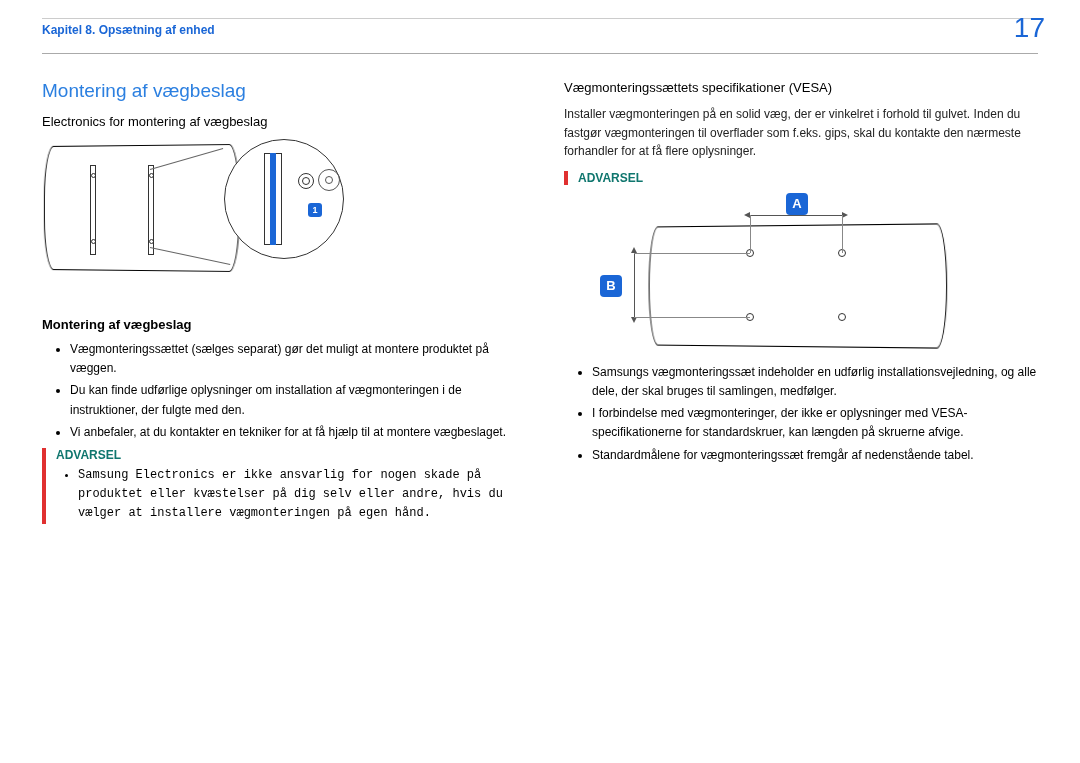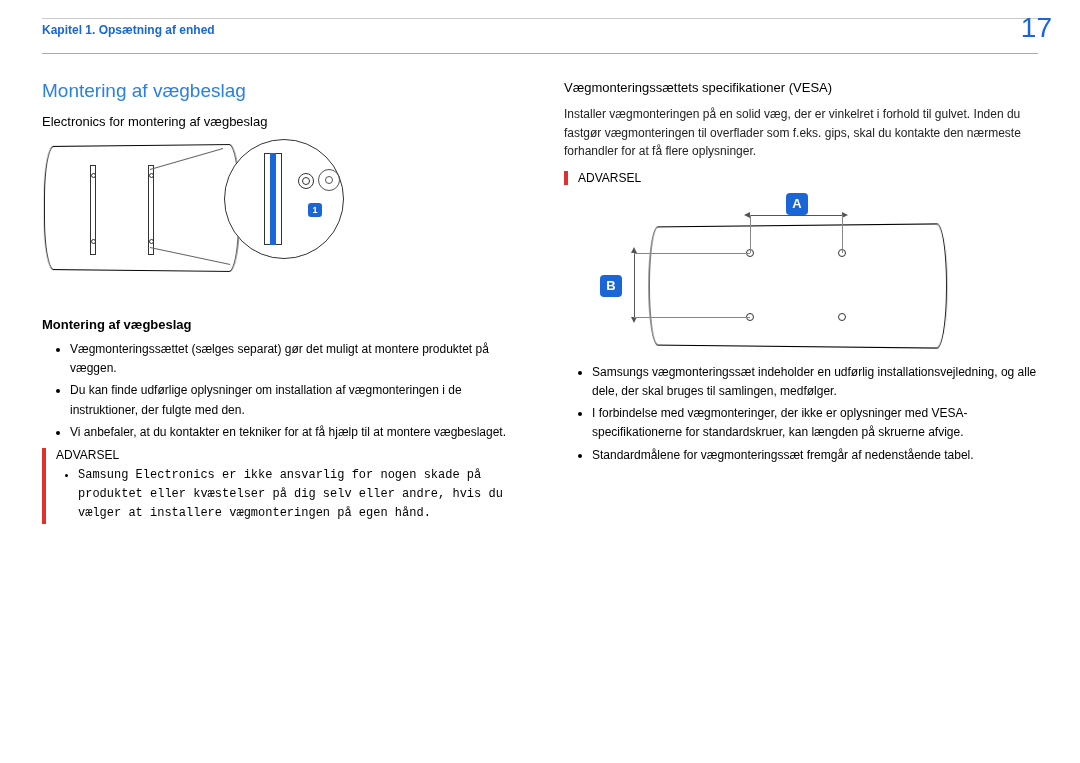--- a/index.html
+++ b/index.html
@@ -18,21 +18,21 @@
   }
   .hr-thin { border: none; border-top: 1px solid #ccc; margin: 0; }
   .chapter {
     color: #1a66d6;
     font-size: 12px;
     font-weight: 600;
     padding-top: 4px;
   }
   .page-number {
     position: absolute;
-    right: 28px;
+    right: 35px;
     top: 12px;
     color: #1a66d6;
     font-size: 28px;
     font-weight: 300;
   }
   .hr-wide { border: none; border-top: 1px solid #aaa; margin: 10px 42px 0 42px; }
 
   .content {
     display: flex;
     padding: 26px 42px 0 42px;
@@ -80,22 +80,22 @@
     border-radius: 8px;
   }
   .bracket-line { position: absolute; background: #333; }
 
   .warning {
     border-left: 4px solid #e03030;
     padding-left: 10px;
     margin: 6px 0 10px 0;
   }
   .warning-title {
-    color: #000000;
-    font-weight: 400;
+    color: #0f766e;
+    font-weight: 700;
     font-size: 12px;
     margin-bottom: 3px;
   }
 
   .badge {
     display: inline-flex;
     align-items: center;
     justify-content: center;
     width: 14px; height: 14px;
     border-radius: 3px;
@@ -125,21 +125,21 @@
   .ah-left  { border-top:3px solid transparent; border-bottom:3px solid transparent; border-right:6px solid #555; }
   .ah-right { border-top:3px solid transparent; border-bottom:3px solid transparent; border-left:6px solid #555; }
   .ah-up    { border-left:3px solid transparent; border-right:3px solid transparent; border-bottom:6px solid #555; }
   .ah-down  { border-left:3px solid transparent; border-right:3px solid transparent; border-top:6px solid #555; }
 </style>
 </head>
 <body>
 
 <div class="header">
   <hr class="hr-thin">
-  <div class="chapter">Kapitel 1. Opsætning af enhed</div>
+  <div class="chapter">Kapitel 8. Opsætning af enhed</div>
   <div class="page-number">17</div>
 </div>
 <hr class="hr-wide">
 
 <div class="content">
 
   <div class="col">
     <div class="h1">Montering af vægbeslag</div>
     <div class="h2">Electronics for montering af vægbeslag</div>
 

